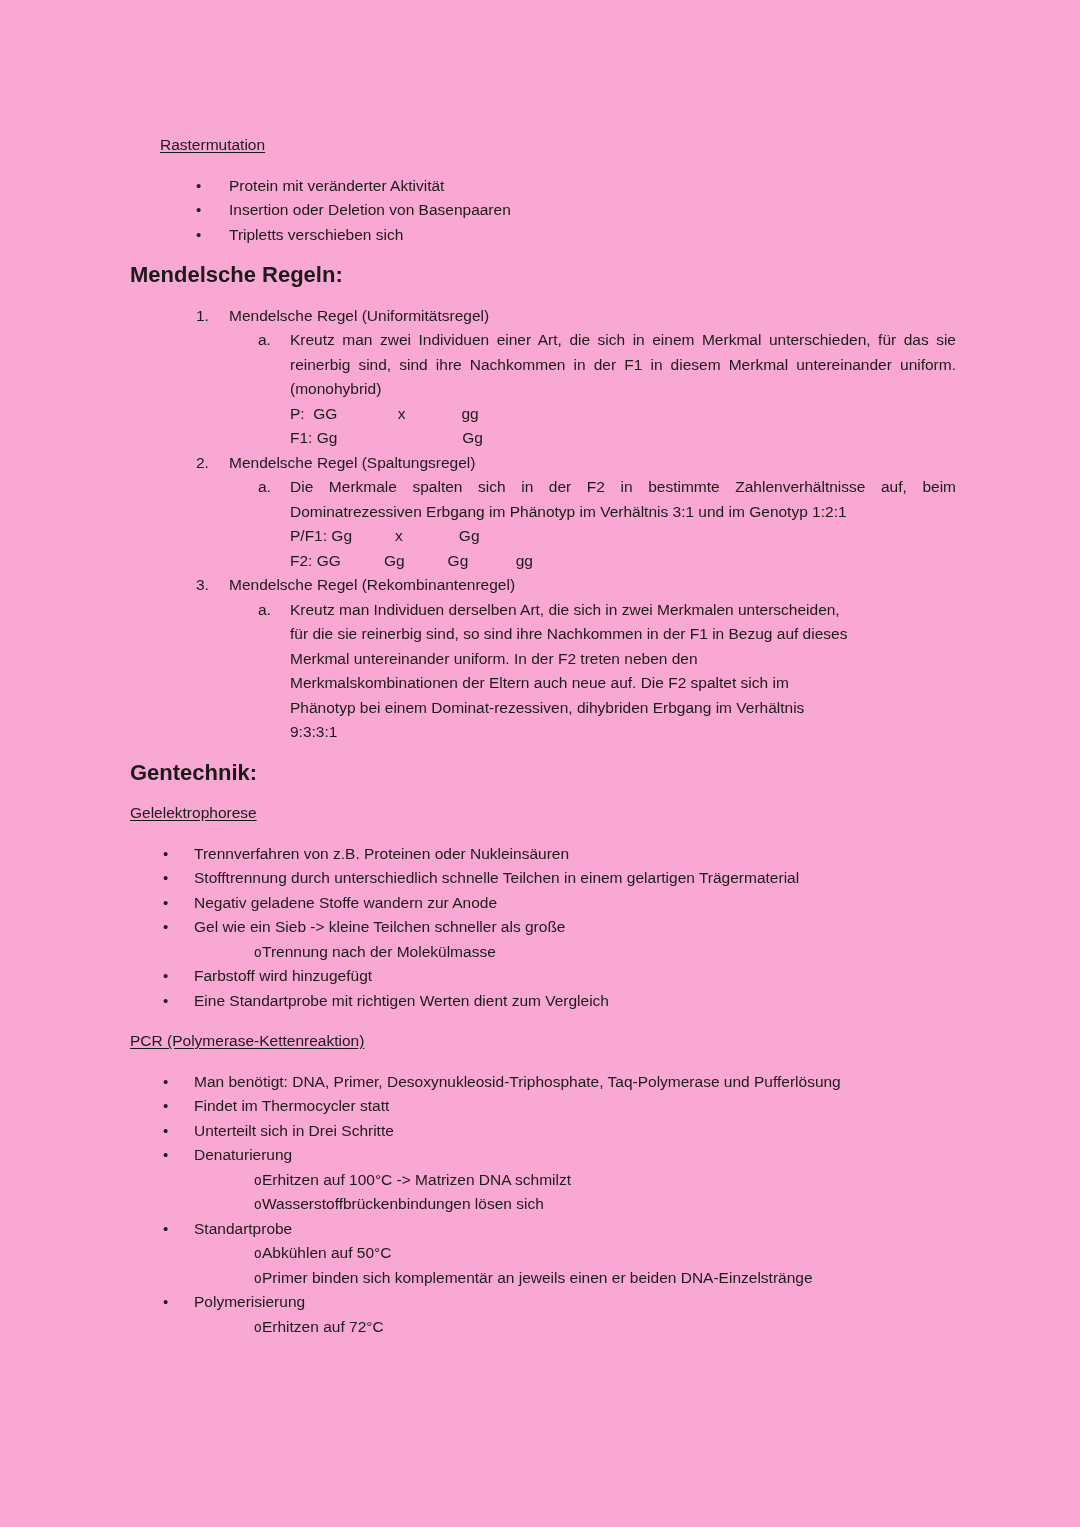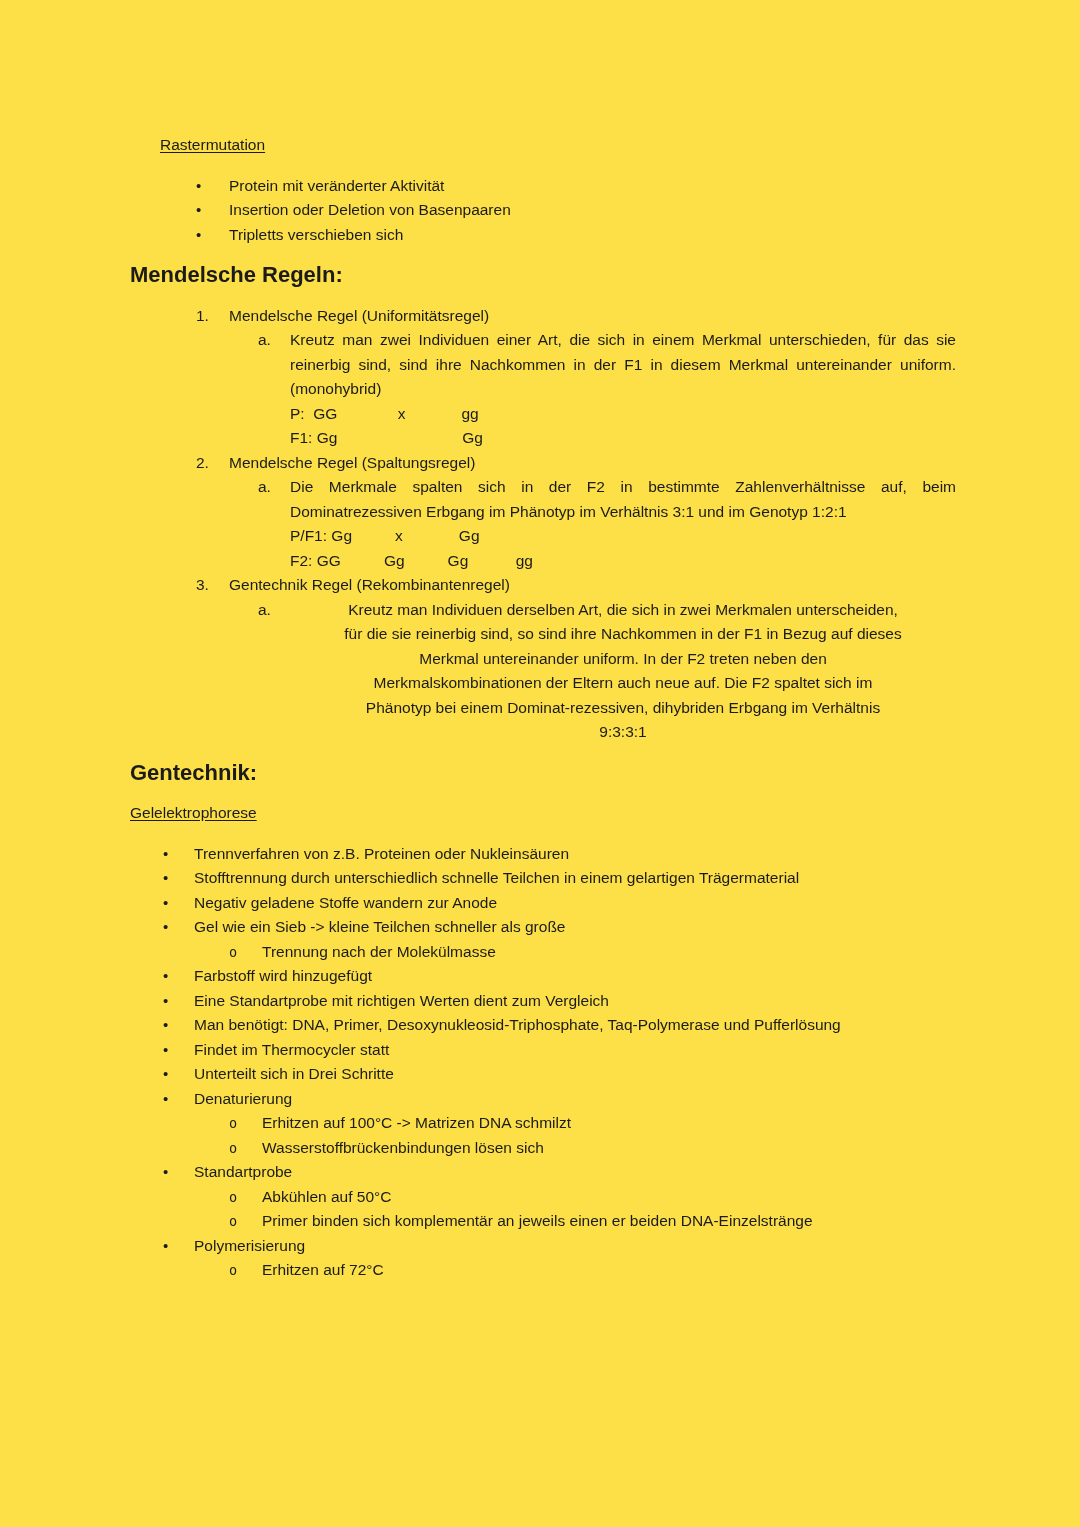--- a/index.html
+++ b/index.html
@@ -1,21 +1,21 @@
 <!DOCTYPE html>
 <html><head>
 <meta charset="utf-8">
 <style>
   * { box-sizing: border-box; }
   html, body { margin: 0; padding: 0; background: #ffffff; }
   .page {
     width: 1080px;
     min-height: 1527px;
     margin: 0 auto;
-    background: #fde047;
+    background: #f9a8d4;
     font-family: "Liberation Sans", sans-serif;
     font-size: 15.5px;
     line-height: 24.5px;
     color: #1b1b1b;
     padding: 133px 80px 60px 0;
     position: relative;
     overflow: hidden;
   }
   .h-u {
     text-decoration: underline;
@@ -31,36 +31,36 @@
   }
   .row { display: flex; align-items: flex-start; }
   .mk { flex: 0 0 auto; }
   
   .liR { margin-left: 196px; }
   .mkR { width: 33px; }
   
   .li1 { margin-left: 163px; }
   .mk1 { width: 31px; }
   
-  .li2 { margin-left: 229px; }
+  .li2 { margin-left: 229px; text-align: right; }
   .mk2 { width: 33px; }
   .dot::before { content: "\2022"; font-size: 15px; }
   .circ::before {
     content: "o";
     font-family: "DejaVu Sans Mono", monospace;
     font-size: 13.5px;
   }
   
   .numrow { margin-left: 196px; }
   .mknum { width: 33px; }
   .alpharow { margin-left: 258px; }
   .mkalpha { width: 32px; }
   .w665 { width: 666px; }
   .just { text-align: justify; }
-  .prewrap { white-space: pre-wrap; text-align: center; }
+  .prewrap { white-space: pre-wrap; }
   .cross {
     margin-left: 290px;
     white-space: pre;
   }
   .txt { min-width: 0; }
 </style>
 </head>
 <body>
 
 <div class="page">
@@ -99,21 +99,21 @@
   </div>
   <div class="row alpharow">
     <span class="mk mkalpha">a.</span>
     <span class="txt w665 just">Die Merkmale spalten sich in der F2 in bestimmte Zahlenverhältnisse auf, beim Dominatrezessiven Erbgang im Phänotyp im Verhältnis 3:1 und im Genotyp 1:2:1</span>
   </div>
   <div class="cross">P/F1: Gg          x             Gg</div>
   <div class="cross">F2: GG          Gg          Gg           gg</div>
 
   <div class="row numrow">
     <span class="mk mknum">3.</span>
-    <span class="txt">Gentechnik Regel (Rekombinantenregel)</span>
+    <span class="txt">Mendelsche Regel (Rekombinantenregel)</span>
   </div>
   <div class="row alpharow">
     <span class="mk mkalpha">a.</span>
     <span class="txt w665 prewrap">Kreutz man Individuen derselben Art, die sich in zwei Merkmalen unterscheiden,
 für die sie reinerbig sind, so sind ihre Nachkommen in der F1 in Bezug auf dieses
 Merkmal untereinander uniform. In der F2 treten neben den
 Merkmalskombinationen der Eltern auch neue auf. Die F2 spaltet sich im
 Phänotyp bei einem Dominat-rezessiven, dihybriden Erbgang im Verhältnis
 9:3:3:1</span>
   </div>
@@ -144,20 +144,21 @@
   </div>
   <div class="row li1">
     <span class="mk mk1 dot"></span>
     <span class="txt">Farbstoff wird hinzugefügt</span>
   </div>
   <div class="row li1">
     <span class="mk mk1 dot"></span>
     <span class="txt">Eine Standartprobe mit richtigen Werten dient zum Vergleich</span>
   </div>
 
+  <div class="h-u">PCR (Polymerase-Kettenreaktion)</div>
 
   <div class="row li1">
     <span class="mk mk1 dot"></span>
     <span class="txt">Man benötigt: DNA, Primer, Desoxynukleosid-Triphosphate, Taq-Polymerase und Pufferlösung</span>
   </div>
   <div class="row li1">
     <span class="mk mk1 dot"></span>
     <span class="txt">Findet im Thermocycler statt</span>
   </div>
   <div class="row li1">

